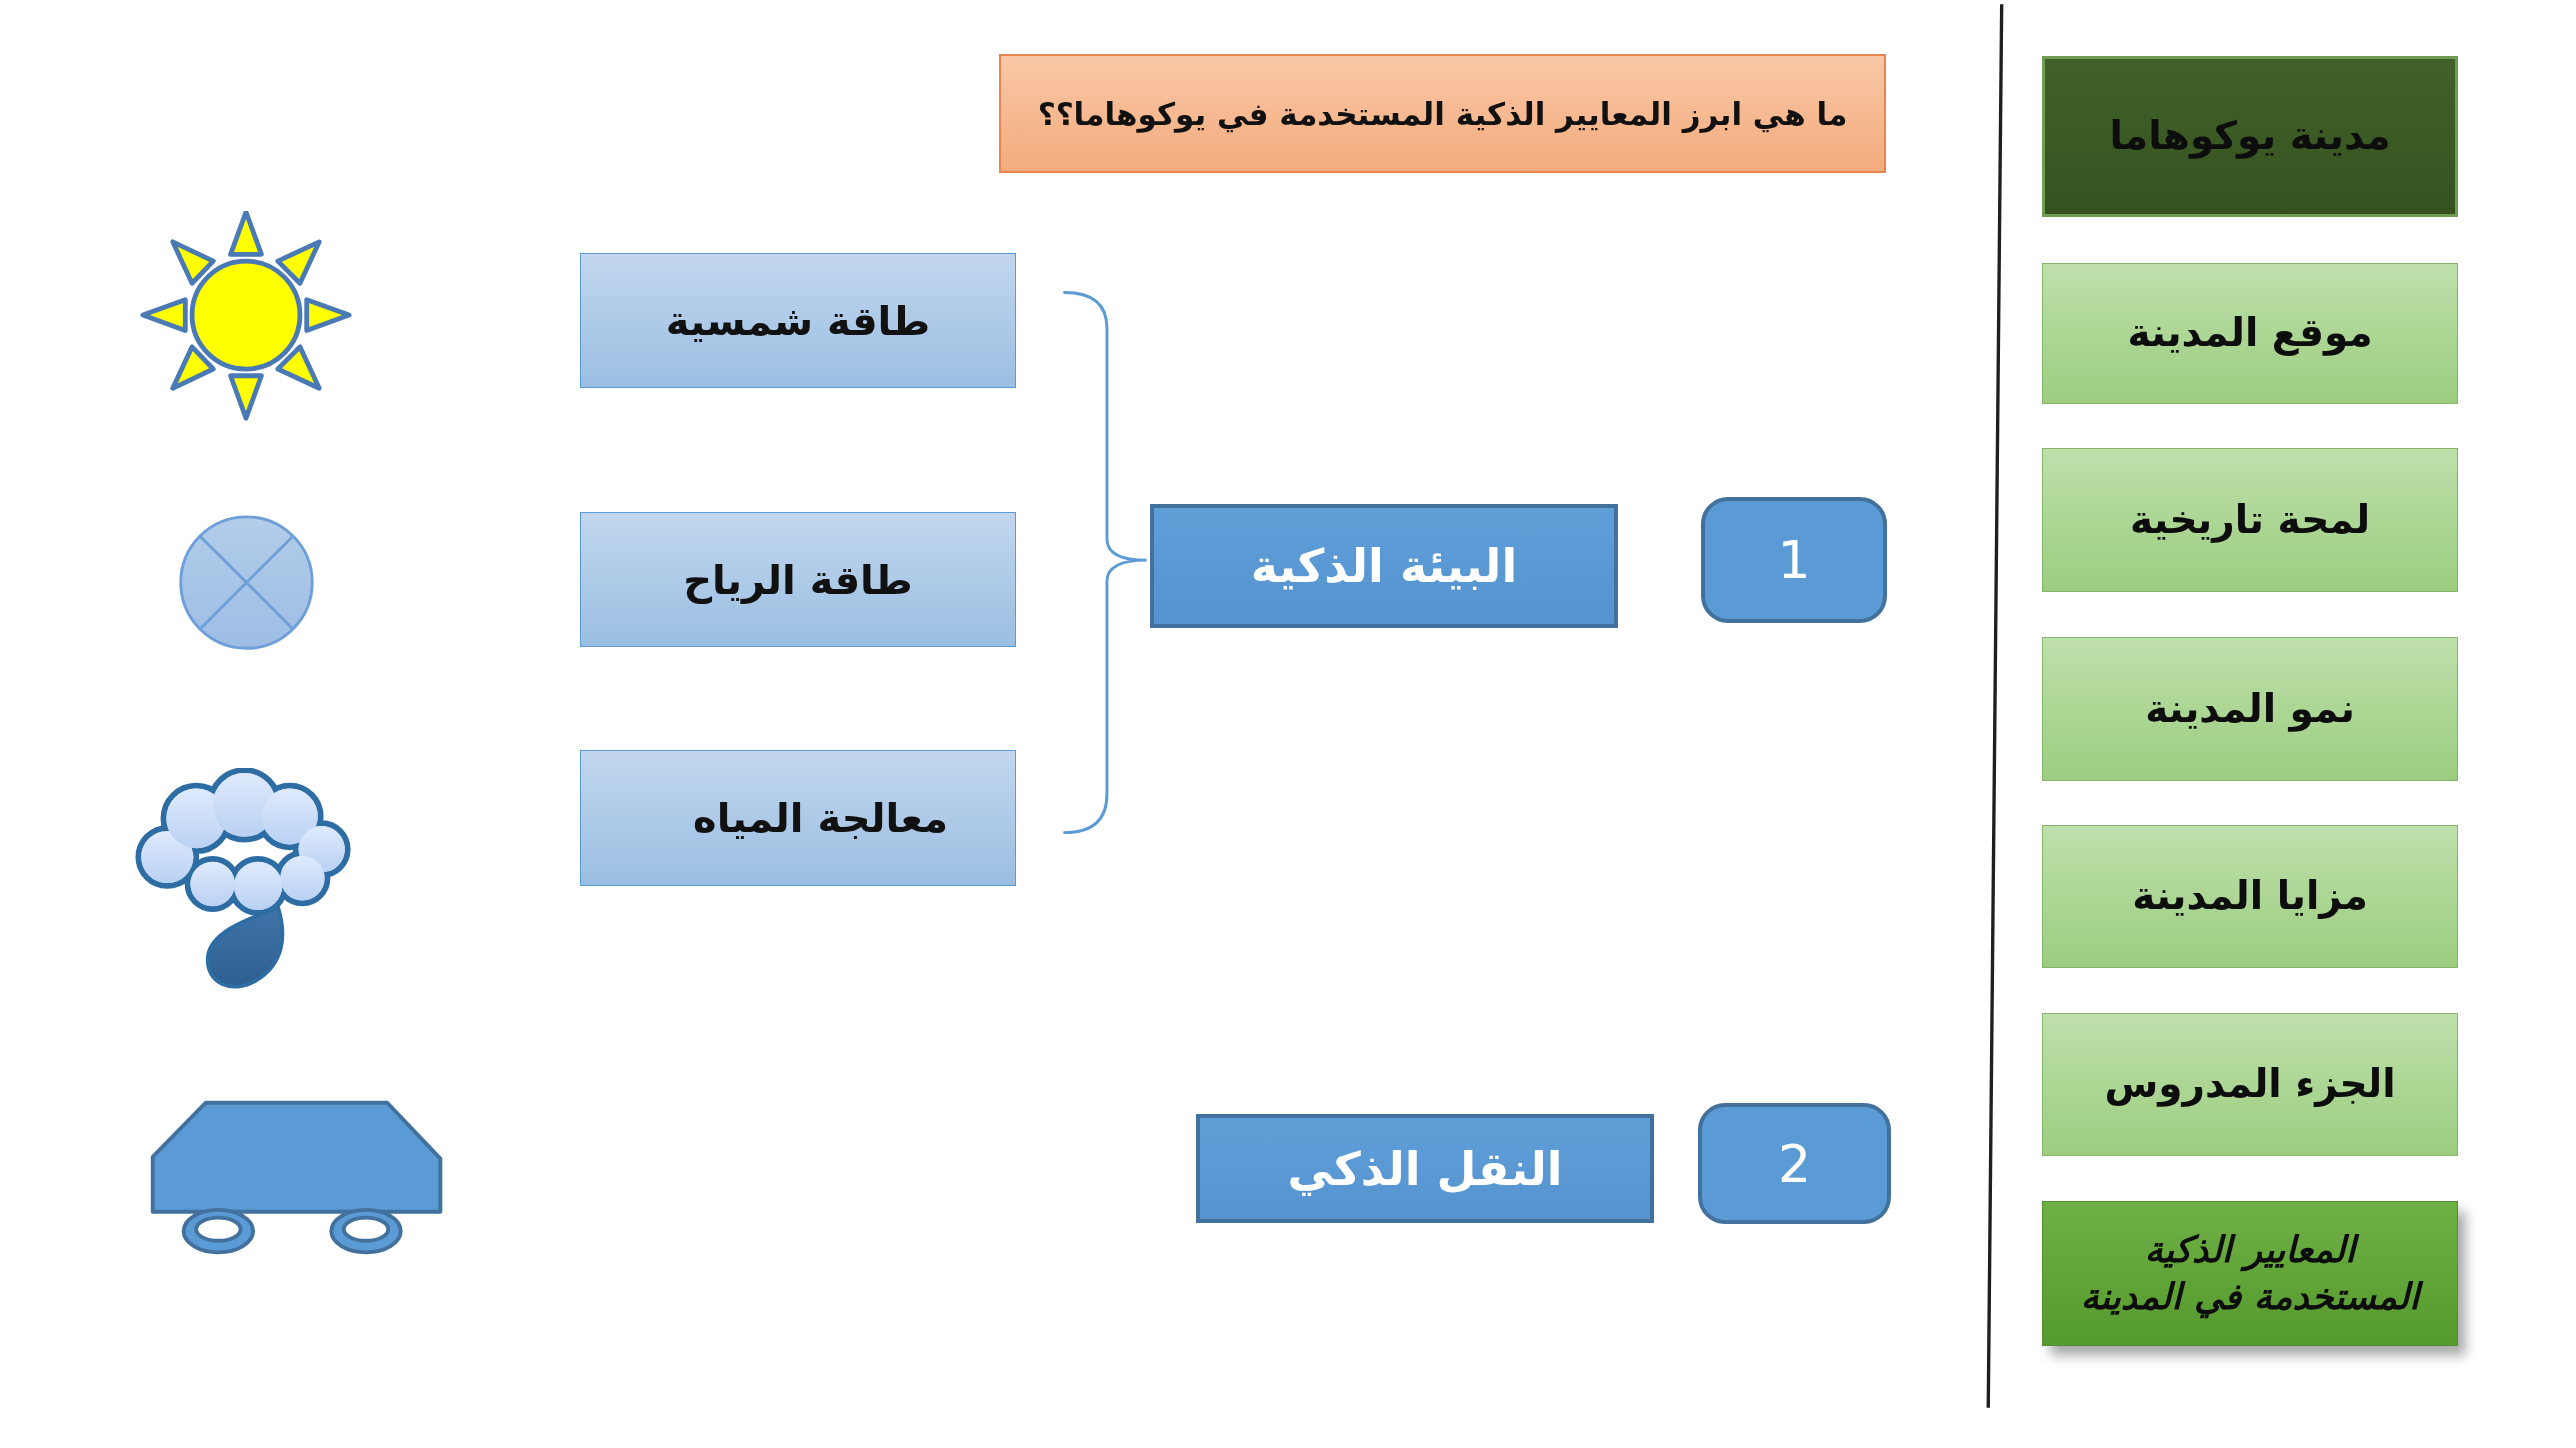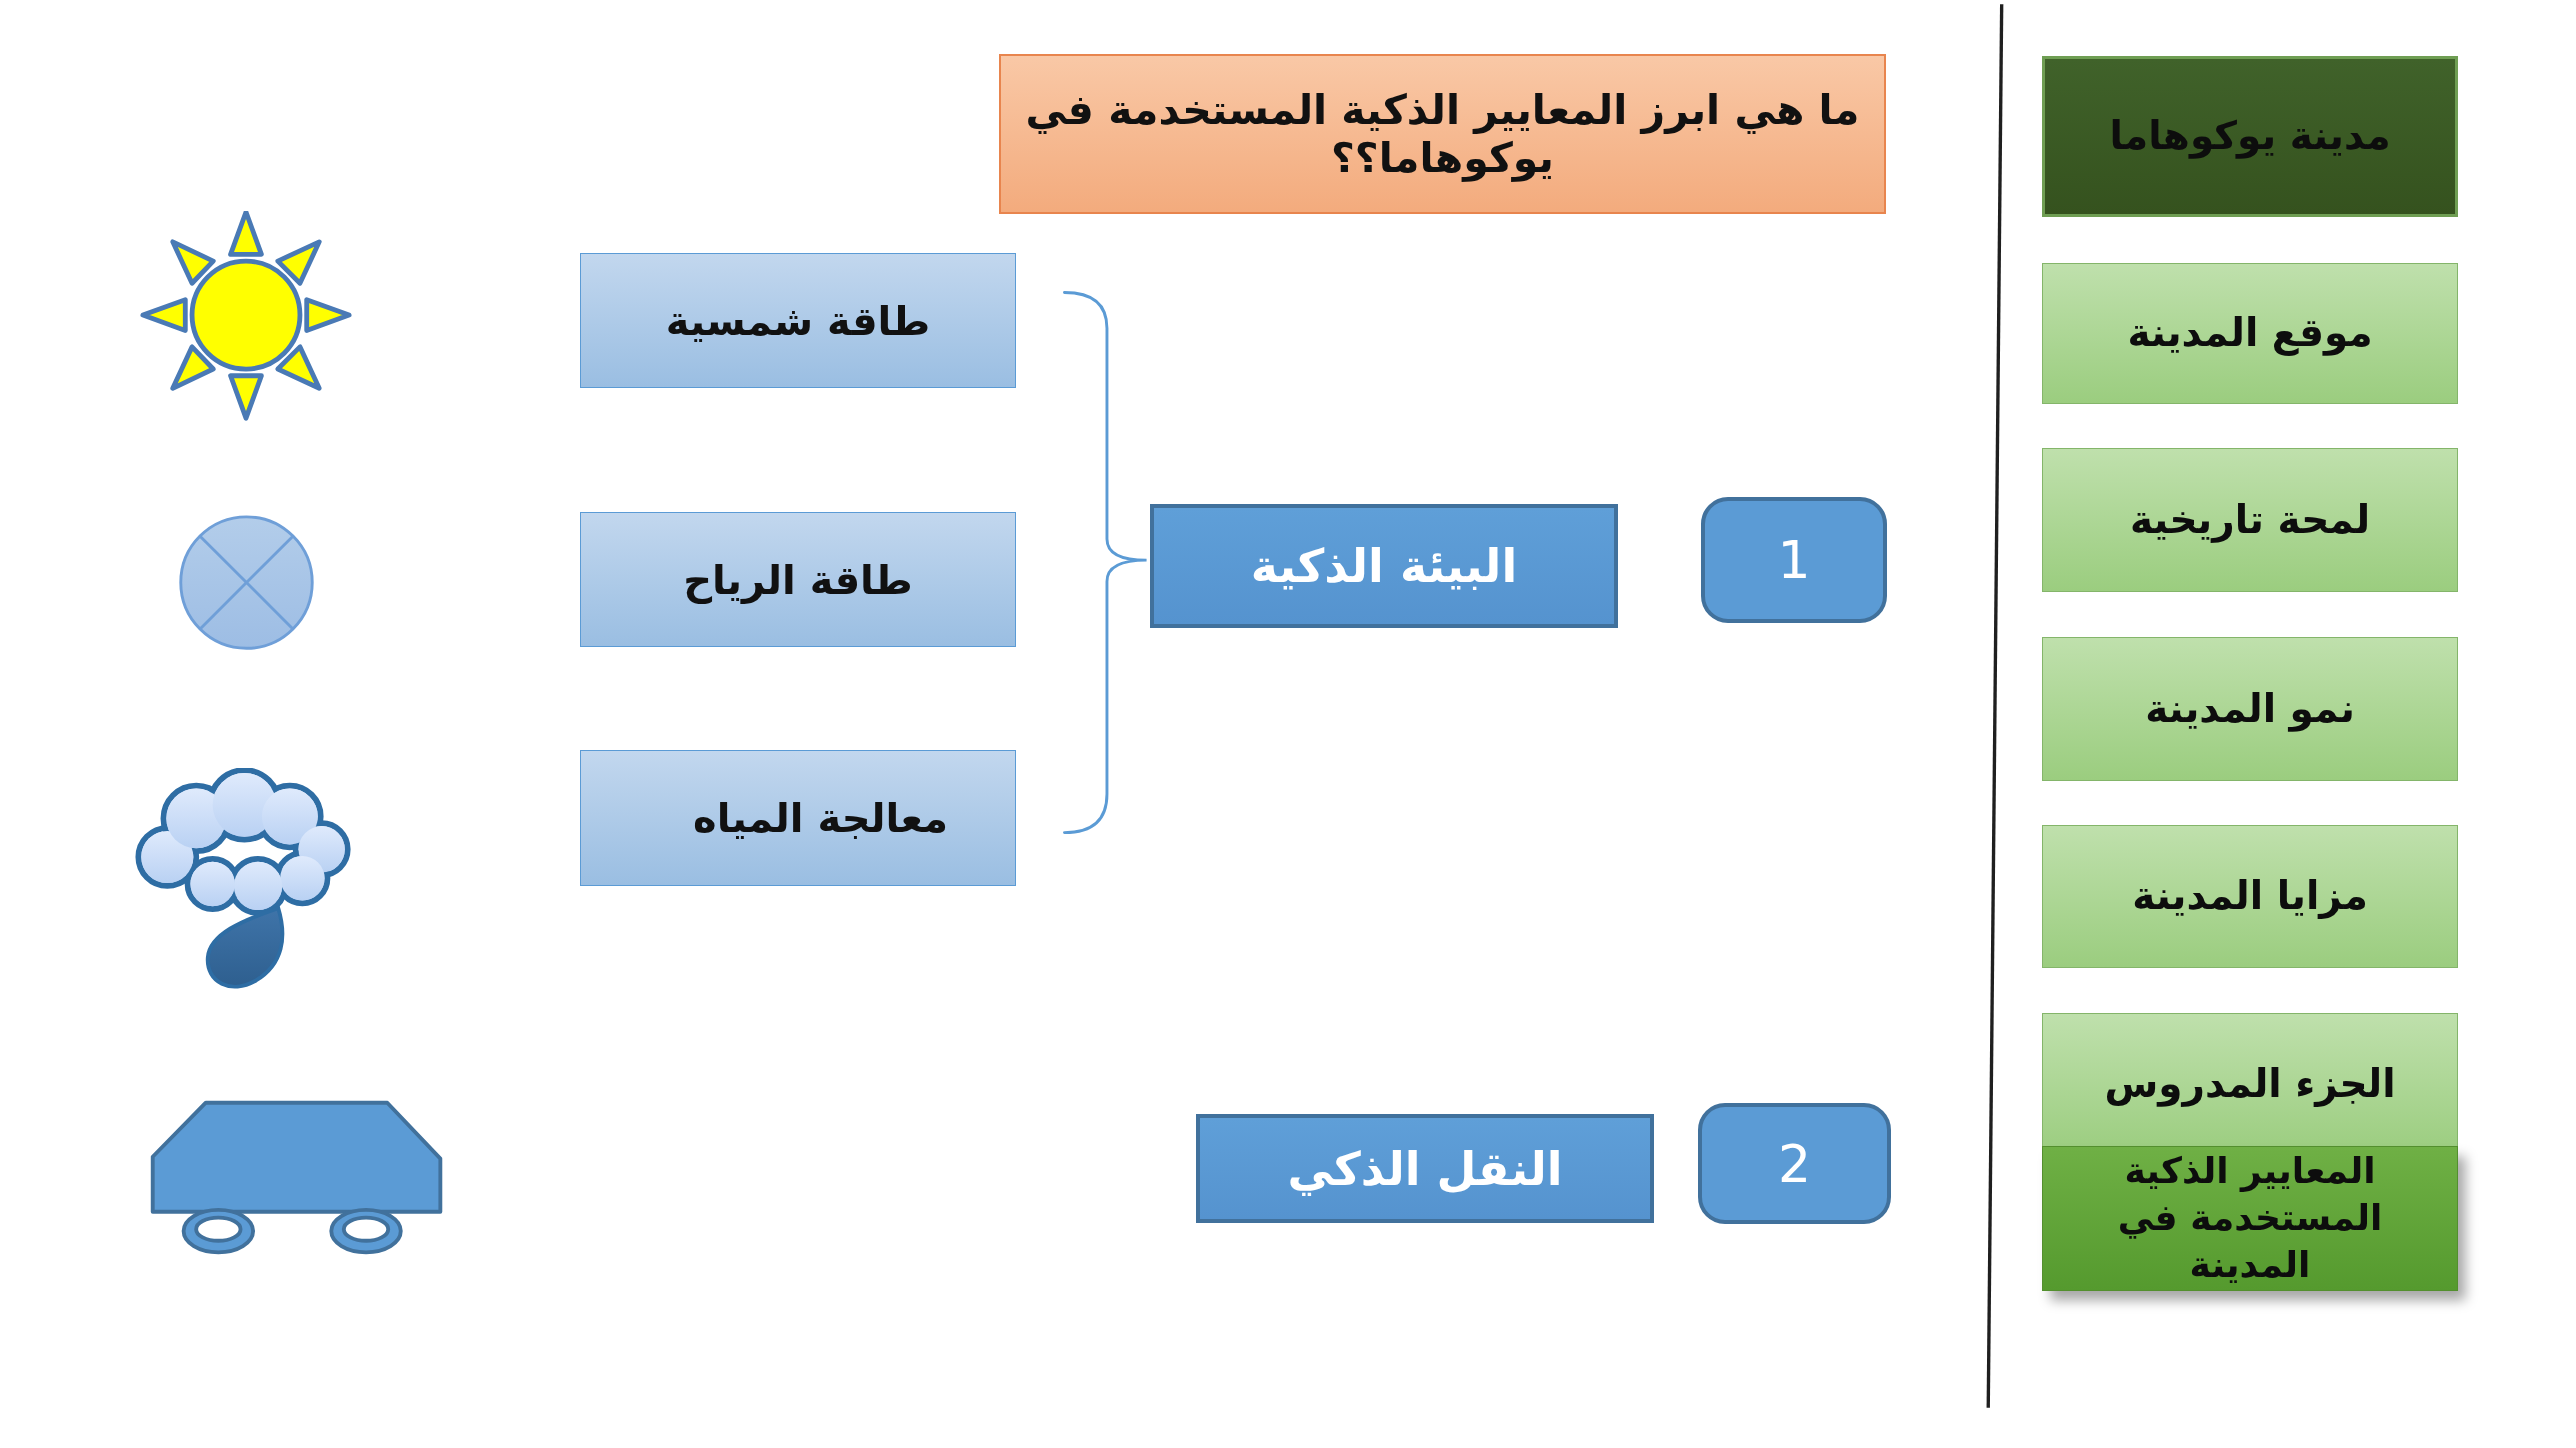--- a/index.html
+++ b/index.html
@@ -4,24 +4,24 @@
 <style>
   html,body{margin:0;padding:0;background:#ffffff;}
   body{font-family:"DejaVu Sans","Liberation Sans",sans-serif;}
   .slide{position:relative;width:2576px;height:1449px;background:#ffffff;overflow:hidden;}
   .abs{position:absolute;box-sizing:border-box;}
   .center{display:flex;align-items:center;justify-content:center;text-align:center;}
   .rtl{direction:rtl;}
 
   
   .question-box{
-    left:999px;top:54px;width:887px;height:160px;
+    left:999px;top:54px;width:887px;height:119px;
     background:linear-gradient(180deg,#f9c8a6 0%,#f3ab7d 100%);
     border:2.9px solid #e8854e;
-    font-size:41px;font-weight:bold;color:#111;align-items:center;
+    font-size:31px;font-weight:bold;color:#111;align-items:center;
   }
 
   
   .green-item{
     left:2042px;width:416px;
     background:linear-gradient(180deg,#bfe0ac 0%,#9bcd7f 100%);
     border:1.9px solid #84b56a;
     font-size:39px;font-weight:bold;color:#0d0d0d;
     line-height:1.3;padding:0 17.4px;
   }
@@ -82,21 +82,21 @@
   </div>
   <div class="abs center rtl green-item" style="top:637px;height:144px;">
     <span>نمو المدينة</span>
   </div>
   <div class="abs center rtl green-item" style="top:825px;height:143px;">
     <span>مزايا المدينة</span>
   </div>
   <div class="abs center rtl green-item" style="top:1013px;height:143px;">
     <span>الجزء المدروس</span>
   </div>
-  <div class="abs center rtl green-item active" style="top:1146px;height:145px;">
+  <div class="abs center rtl green-item active" style="top:1201px;height:145px;font-style:italic;">
     <span>المعايير الذكية المستخدمة في المدينة</span>
   </div>
 
   <div class="abs center rtl blue-item" style="top:253px;">
     <span>طاقة شمسية</span>
   </div>
   <div class="abs center rtl blue-item" style="top:512px;">
     <span>طاقة الرياح</span>
   </div>
   <div class="abs center rtl blue-item" style="top:750px;height:136px;padding-left:45px;">

